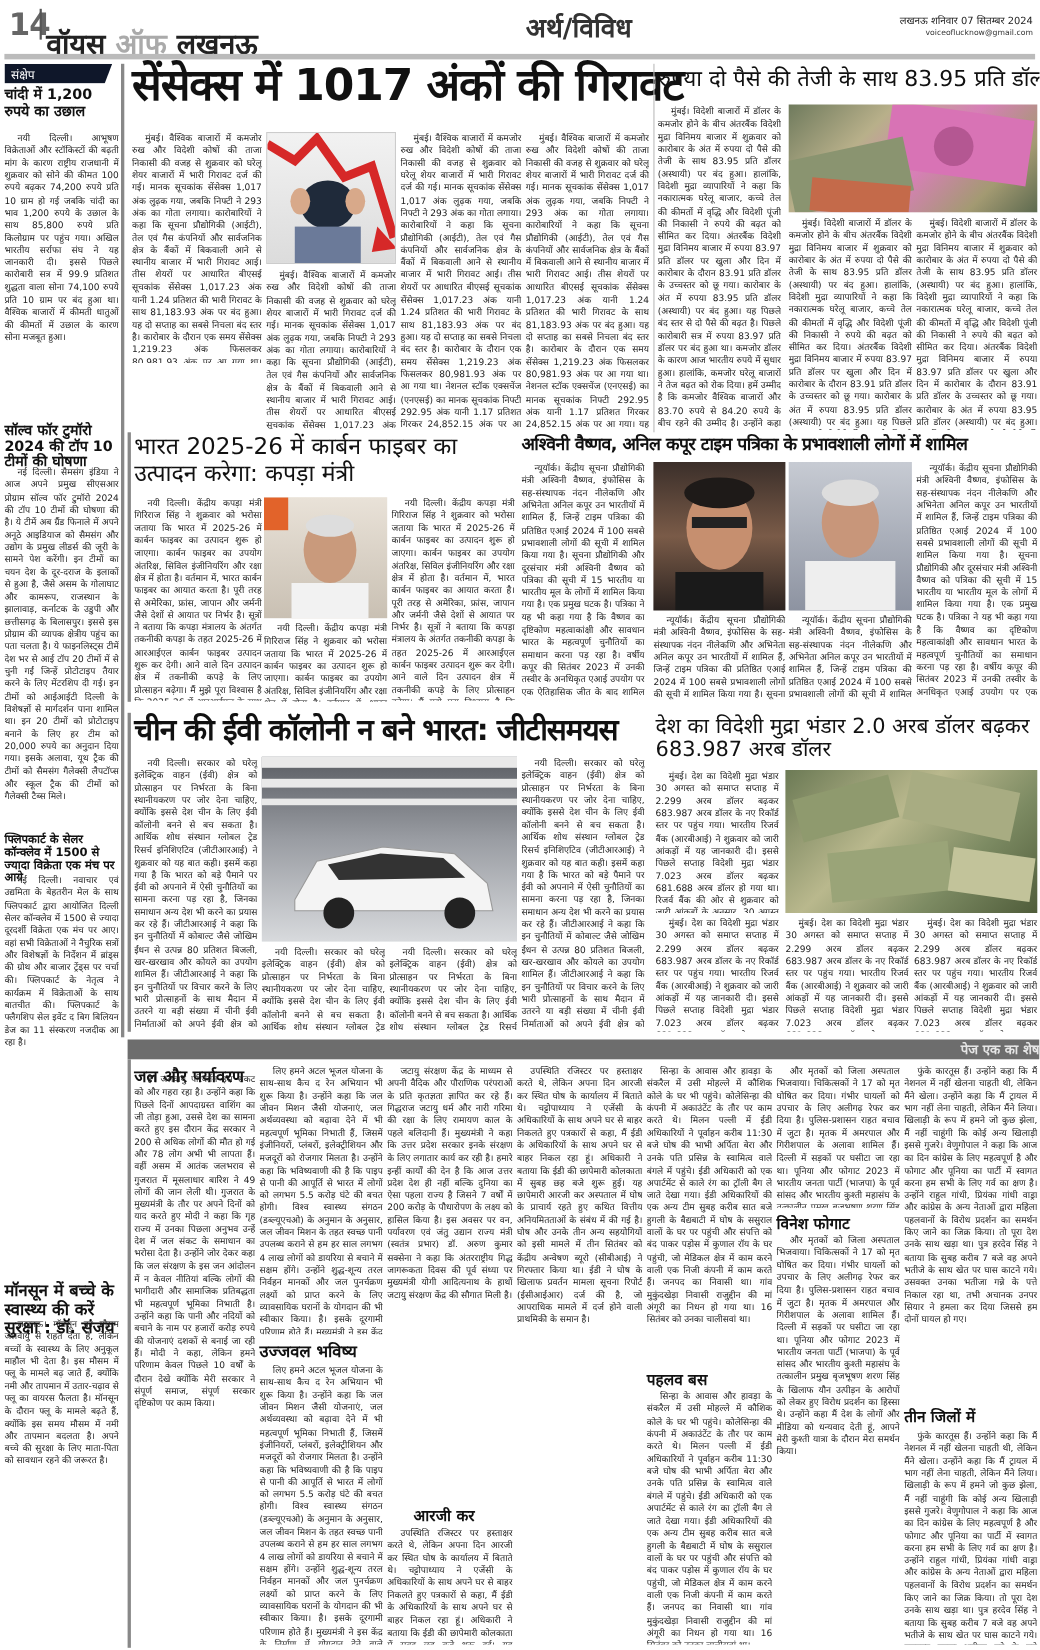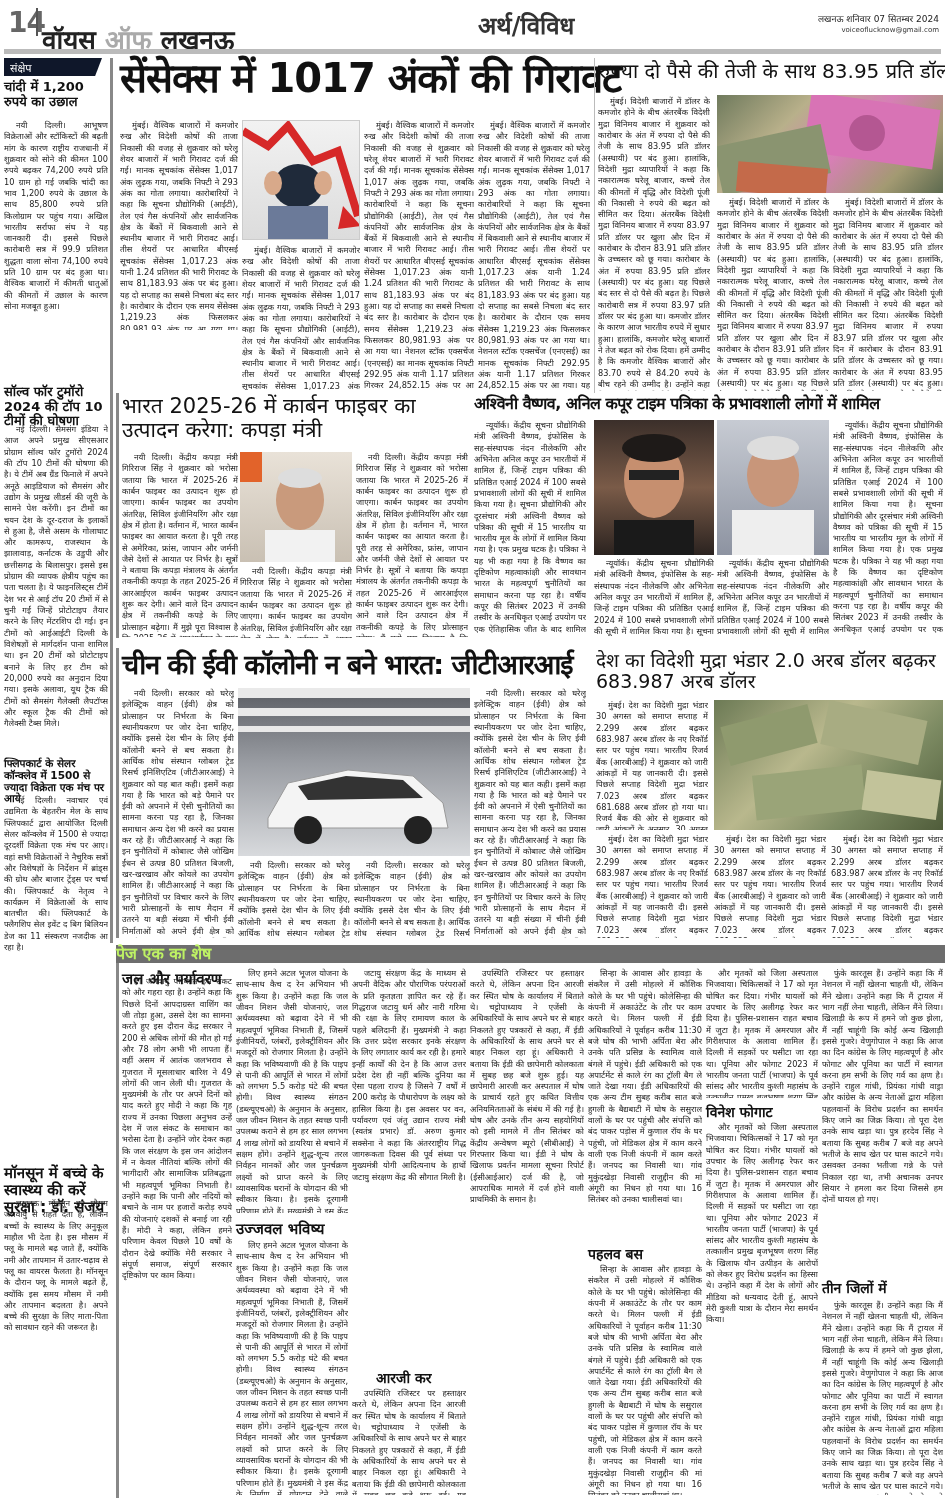--- a/index.html
+++ b/index.html
@@ -15,21 +15,21 @@
   .dateline { right: 6px; top: 12px; font-size: 9px; color: #222; text-align: right; }
   .email { right: 6px; top: 26px; font-size: 7px; color: #333; }
   .rule { left: 4px; top: 49px; width: 937px; height: 5px; background: #bbb; }
 
   .col-divider { background: #888; width: 3px; }
   .sankshep { left: 4px; top: 58px; width: 98px; height: 18px; background: #0f172a; color: #fff; font-size: 11px; padding: 2px 6px; clip-path: polygon(0 0,100% 0,93% 100%,0 100%); }
   .head { font-weight: bold; line-height: 1.12; color: #111; }
   .body-text { font-size: 8.2px; line-height: 1.38; color: #222; text-align: justify; overflow: hidden; }
   .body-text p { text-indent: 12px; }
   .photo { overflow: hidden; }
-  .strip { background: #6d6d6d; color: #bef264; text-align: left; font-size: 16px; font-weight: bold; }
+  .strip { background: #6d6d6d; color: #e5e5e5; text-align: right; font-size: 12px; font-weight: bold; }
   .subhead { font-weight: bold; font-size: 15px; color: #111; }
 </style>
 </head>
 <body>
 
 <div class="abs masthead">
   <div class="abs page-num">14</div>
   <div class="abs page-num-bar"></div>
   <div class="abs paper-name">
     <span>वॉयस</span>
@@ -152,21 +152,21 @@
     <p>न्यूयॉर्क। केंद्रीय सूचना प्रौद्योगिकी मंत्री अश्विनी वैष्णव, इंफोसिस के सह-संस्थापक नंदन नीलेकणि और अभिनेता अनिल कपूर उन भारतीयों में शामिल हैं, जिन्हें टाइम पत्रिका की प्रतिष्ठित एआई 2024 में 100 सबसे प्रभावशाली लोगों की सूची में शामिल किया गया है। सूचना प्रौद्योगिकी और दूरसंचार मंत्री अश्विनी वैष्णव को पत्रिका की सूची में 15 भारतीय या भारतीय मूल के लोगों में शामिल किया गया है। एक प्रमुख घटक है। पत्रिका ने यह भी कहा गया है कि वैष्णव का दृष्टिकोण महत्वाकांक्षी और सावधान भारत के महत्वपूर्ण चुनौतियों का समाधान करना पड़ रहा है। वर्षीय कपूर की सितंबर 2023 में उनकी तस्वीर के अनधिकृत एआई उपयोग पर एक ऐतिहासिक जीत के बाद शामिल किया गया। जीआईएफ और इमोजी के ऑनलाइन प्रसारित होने के बाद यह मामला उठा था। पत्रिका ने उनके बारे में लिखा, इंफोसिस के सह-संस्थापक नीलेकणि ने दुनिया की सबसे अधिक महत्वाकांक्षी डिजिटल पहचान प्रणाली के निर्माण में योगदान दिया है।</p>
   </div>
 <div class="abs body-text" style="left:717px;top:558px;width:112px;height:78px;">
     <p>न्यूयॉर्क। केंद्रीय सूचना प्रौद्योगिकी मंत्री अश्विनी वैष्णव, इंफोसिस के सह-संस्थापक नंदन नीलेकणि और अभिनेता अनिल कपूर उन भारतीयों में शामिल हैं, जिन्हें टाइम पत्रिका की प्रतिष्ठित एआई 2024 में 100 सबसे प्रभावशाली लोगों की सूची में शामिल किया गया है। सूचना प्रौद्योगिकी और दूरसंचार मंत्री अश्विनी वैष्णव को पत्रिका की सूची में 15 भारतीय या भारतीय मूल के लोगों में शामिल किया गया है। एक प्रमुख घटक है। पत्रिका ने यह भी कहा गया है कि वैष्णव का दृष्टिकोण महत्वाकांक्षी और सावधान भारत के महत्वपूर्ण चुनौतियों का समाधान करना पड़ रहा है। वर्षीय कपूर की सितंबर 2023 में उनकी तस्वीर के अनधिकृत एआई उपयोग पर एक ऐतिहासिक जीत के बाद शामिल किया गया। जीआईएफ और इमोजी के ऑनलाइन प्रसारित होने के बाद यह मामला उठा था। पत्रिका ने उनके बारे में लिखा, इंफोसिस के सह-संस्थापक नीलेकणि ने दुनिया की सबसे अधिक महत्वाकांक्षी डिजिटल पहचान प्रणाली के निर्माण में योगदान दिया है।</p>
   </div>
 <div class="abs body-text" style="left:833px;top:420px;width:110px;height:215px;">
     <p>न्यूयॉर्क। केंद्रीय सूचना प्रौद्योगिकी मंत्री अश्विनी वैष्णव, इंफोसिस के सह-संस्थापक नंदन नीलेकणि और अभिनेता अनिल कपूर उन भारतीयों में शामिल हैं, जिन्हें टाइम पत्रिका की प्रतिष्ठित एआई 2024 में 100 सबसे प्रभावशाली लोगों की सूची में शामिल किया गया है। सूचना प्रौद्योगिकी और दूरसंचार मंत्री अश्विनी वैष्णव को पत्रिका की सूची में 15 भारतीय या भारतीय मूल के लोगों में शामिल किया गया है। एक प्रमुख घटक है। पत्रिका ने यह भी कहा गया है कि वैष्णव का दृष्टिकोण महत्वाकांक्षी और सावधान भारत के महत्वपूर्ण चुनौतियों का समाधान करना पड़ रहा है। वर्षीय कपूर की सितंबर 2023 में उनकी तस्वीर के अनधिकृत एआई उपयोग पर एक ऐतिहासिक जीत के बाद शामिल किया गया। जीआईएफ और इमोजी के ऑनलाइन प्रसारित होने के बाद यह मामला उठा था। पत्रिका ने उनके बारे में लिखा, इंफोसिस के सह-संस्थापक नीलेकणि ने दुनिया की सबसे अधिक महत्वाकांक्षी डिजिटल पहचान प्रणाली के निर्माण में योगदान दिया है।</p>
   </div>
 
 <div class="abs col-divider" style="left:116px;top:648px;height:290px;width:3px;background:#888;"></div>
-<div class="abs head" style="left:122px;top:650px;width:465px;font-size:27px;letter-spacing:-1px;white-space:nowrap;">चीन की ईवी कॉलोनी न बने भारत: जीटीआरआई</div>
+<div class="abs head" style="left:122px;top:650px;width:465px;font-size:27px;letter-spacing:-1px;white-space:nowrap;">चीन की ईवी कॉलोनी न बने भारत: जीटीसमयस</div>
 <div class="abs body-text" style="left:122px;top:688px;width:112px;height:250px;">
     <p>नयी दिल्ली। सरकार को घरेलू इलेक्ट्रिक वाहन (ईवी) क्षेत्र को प्रोत्साहन पर निर्भरता के बिना स्थानीयकरण पर जोर देना चाहिए, क्योंकि इससे देश चीन के लिए ईवी कॉलोनी बनने से बच सकता है। आर्थिक शोध संस्थान ग्लोबल ट्रेड रिसर्च इनिशिएटिव (जीटीआरआई) ने शुक्रवार को यह बात कही। इसमें कहा गया है कि भारत को बड़े पैमाने पर ईवी को अपनाने में ऐसी चुनौतियों का सामना करना पड़ रहा है, जिनका समाधान अन्य देश भी करने का प्रयास कर रहे हैं। जीटीआरआई ने कहा कि इन चुनौतियों में कोबाल्ट जैसे जोखिम ईंधन से उत्पन्न 80 प्रतिशत बिजली, खर-खरखाव और कोयले का उपयोग शामिल हैं। जीटीआरआई ने कहा कि इन चुनौतियों पर विचार करने के लिए भारी प्रोत्साहनों के साथ मैदान में उतरने या बड़ी संख्या में चीनी ईवी निर्माताओं को अपने ईवी क्षेत्र को स्थानीयकरण पर भारत चीन के लिए ईवी कॉलोनी बनने से बच सकता है और वैश्विक ईवी परिदृश्य में अपना रास्ता बना सकता है।</p>
   </div>
 <div class="abs photo" style="left:238px;top:688px;width:232px;height:168px;background:linear-gradient(180deg,#5a5d63 0%,#9a9da3 45%,#d8dadd 100%);">
   <svg width="232" height="168">
     <rect x="0" y="0" width="232" height="10" fill="#e9e9e9"></rect>
     <rect x="0" y="20" width="232" height="8" fill="#e9e9e9"></rect>
     <rect x="0" y="38" width="232" height="6" fill="#e9e9e9"></rect>
     <path d="M30,130 L50,95 L110,82 L175,88 L205,115 L210,140 L30,140 Z" fill="#f4f4f4" stroke="#999"></path>
     <path d="M60,98 L108,88 L165,92 L185,110 L70,112 Z" fill="#333"></path>

